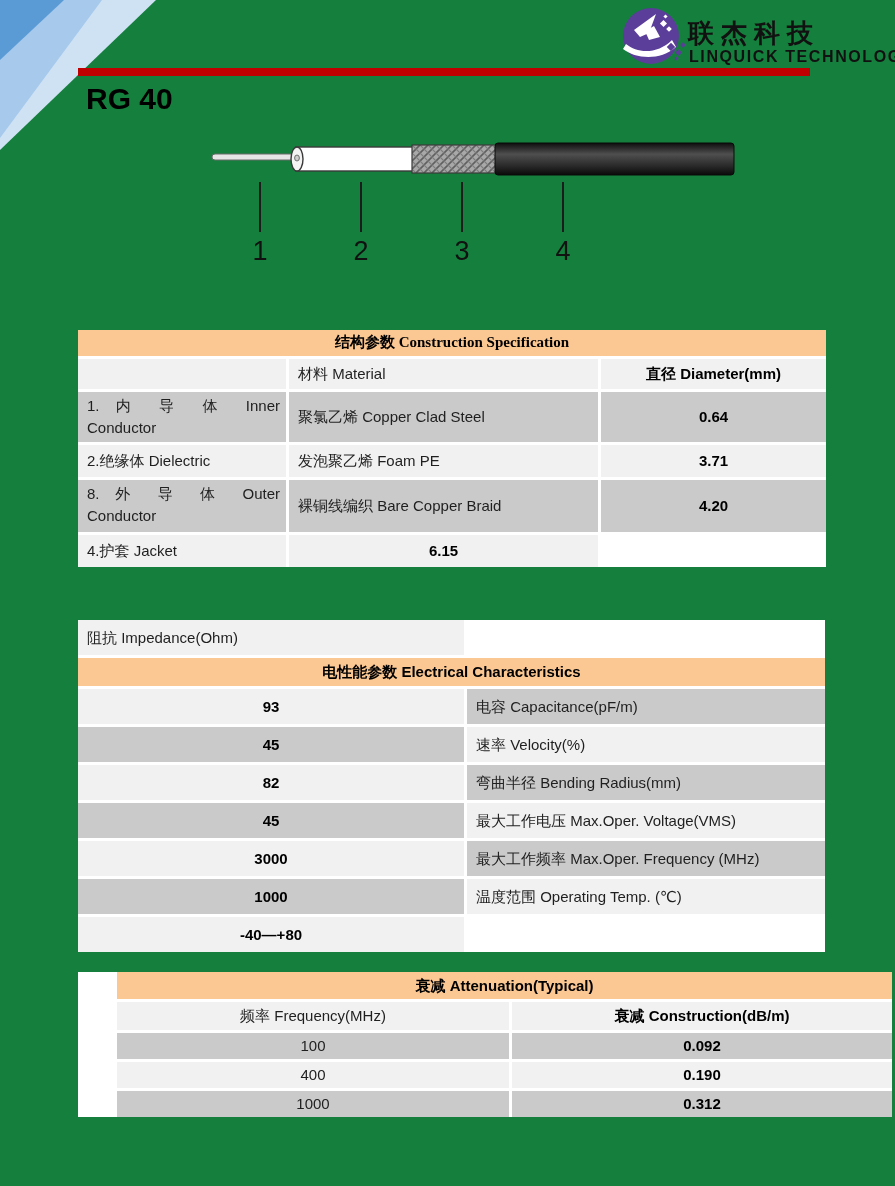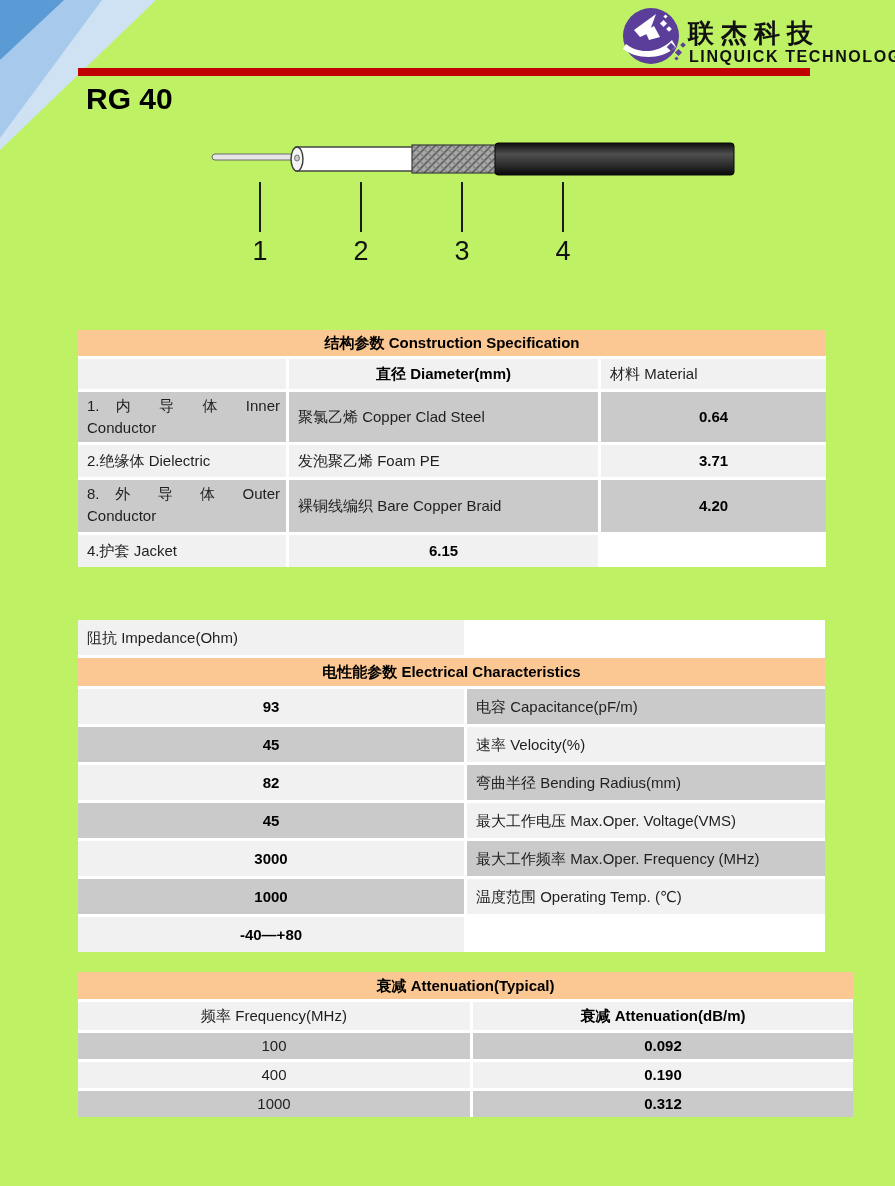--- a/index.html
+++ b/index.html
@@ -1,18 +1,18 @@
 <!DOCTYPE html>
 <html><head>
 <meta charset="utf-8">
 <style>
   * { margin:0; padding:0; box-sizing:border-box; }
   html,body { background:#fff; }
   body { font-family:"Liberation Sans","DejaVu Sans",sans-serif; color:#1a1a1a; }
-  #page { position:relative; width:895px; height:1186px; background:#bef264; overflow:hidden; margin:0 auto; }
+  #page { position:relative; width:895px; height:1186px; background:#15803d; overflow:hidden; margin:0 auto; }
 
   
   #corner { position:absolute; left:0; top:0; }
 
   
   #logo { position:absolute; left:618px; top:4px; }
   #brand-cn { position:absolute; left:688px; top:16px; font-size:26px; font-weight:bold; letter-spacing:7px; color:#111; white-space:nowrap; }
   #brand-en { position:absolute; left:689px; top:48px; font-size:16px; font-weight:bold; letter-spacing:1.6px; color:#111; white-space:nowrap; }
   #rule { position:absolute; left:78px; top:68px; width:732px; height:8px; background:#C00000; }
   #title { position:absolute; left:86px; top:82px; font-size:30px; font-weight:bold; color:#000; }
@@ -28,26 +28,26 @@
   .lt { background:#F1F1F1; }
   .c { justify-content:center; text-align:center; }
   .b { font-weight:bold; color:#000; }
   .pl { padding-left:9px; padding-right:6px; }
   .wrap2 { display:block; padding-top:3px; }
   .jline { text-align:justify; text-align-last:justify; display:block; }
   .nline { display:block; }
 
   #construction { left:78px; top:330px; grid-template-columns:208px 309px 225px; grid-auto-rows:auto; }
   #electrical   { left:78px; top:620px; grid-template-columns:386px 358px; }
-  #attenuation  { left:78px; top:972px; grid-template-columns:392px 380px; }
+  #attenuation  { left:78px; top:972px; grid-template-columns:392px 380px;padding-left:39px; }
 
   .h26 { height:26px; } .h30 { height:30px; } .h50 { height:50px; }
   .h32 { height:32px; } .h52 { height:52px; } .h35 { height:35px; }
   .h28 { height:28px; } .h27 { height:27px; } .h26b { height:26px; }
-  .span3 { grid-column:1 / span 3; }
+  .span3 { grid-column:1 / span 3;font-family:Liberation Serif, serif; }
   .span2 { grid-column:1 / span 2; }
 </style>
 </head>
 <body>
 
 <div id="page">
 
   <svg id="corner" width="240" height="160" viewBox="0 0 240 160">
     <polygon points="0,0 156,0 0,150" fill="#CFE2F4"></polygon>
     <polygon points="0,0 102,0 0,138" fill="#A6C9EC"></polygon>
@@ -112,22 +112,22 @@
       <text x="161" y="127">2</text>
       <text x="262" y="127">3</text>
       <text x="363" y="127">4</text>
     </g>
   </svg>
 
   <div id="construction" class="gtable">
     <div class="cell orange span3 h26">结构参数 Construction Specification</div>
 
     <div class="cell lt h30"></div>
+    <div class="cell lt h30 pl">材料 Material</div>
     <div class="cell lt h30 c b">直径 Diameter(mm)</div>
-    <div class="cell lt h30 pl">材料 Material</div>
 
     <div class="cell gy h50 pl wrap2">
       <span class="jline">1. 内 导 体 Inner</span>
       <span class="nline">Conductor</span>
     </div>
     <div class="cell gy h50 pl">聚氯乙烯 Copper Clad Steel</div>
     <div class="cell gy h50 c b">0.64</div>
 
     <div class="cell lt h32 pl">2.绝缘体 Dielectric</div>
     <div class="cell lt h32 pl">发泡聚乙烯 Foam PE</div>
@@ -166,21 +166,21 @@
     <div class="cell gy h35 c b">1000</div>
 
     <div class="cell lt h35 pl">温度范围 Operating Temp. (℃)</div>
     <div class="cell lt h35 c b">-40—+80</div>
   </div>
 
   <div id="attenuation" class="gtable">
     <div class="cell orange span2 h27">衰减 Attenuation(Typical)</div>
 
     <div class="cell lt h28 c">频率 Frequency(MHz)</div>
-    <div class="cell lt h28 c b">衰减 Attenuation(dB/m)</div>
+    <div class="cell lt h28 c b">衰减 Construction(dB/m)</div>
 
     <div class="cell gy h26b c">100</div>
     <div class="cell gy h26b c b">0.092</div>
 
     <div class="cell lt h26b c">400</div>
     <div class="cell lt h26b c b">0.190</div>
 
     <div class="cell gy h26b c">1000</div>
     <div class="cell gy h26b c b">0.312</div>
   </div>

